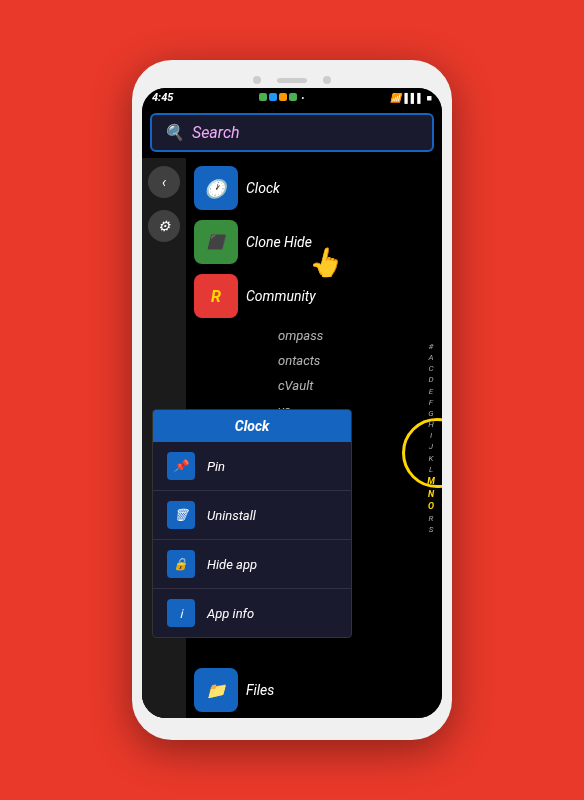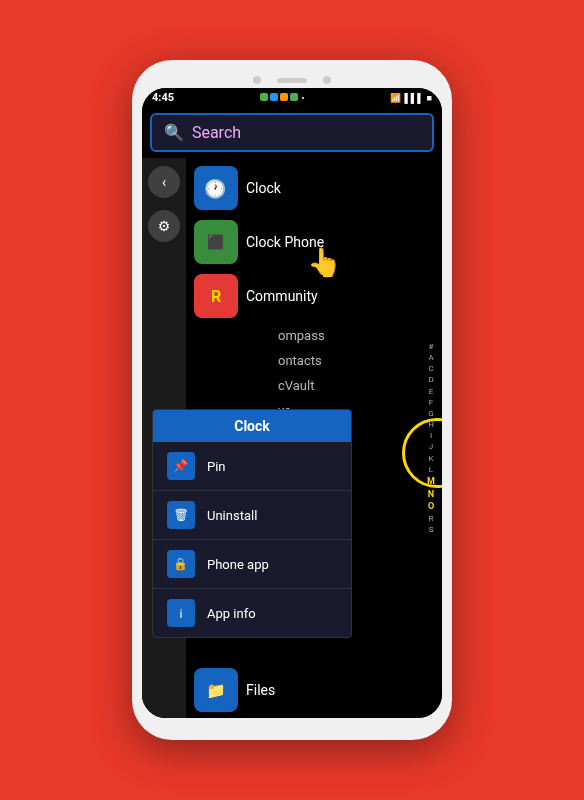--- a/index.html
+++ b/index.html
@@ -15,20 +15,21 @@
     }
 
     .phone-outer {
       width: 320px;
       height: 680px;
       background: #f0f0f0;
       border-radius: 40px;
       padding: 10px;
       box-shadow: 0 10px 40px rgba(0,0,0,0.4);
       position: relative;
+      font-style: italic;
     }
 
     .phone-top-bar {
       display: flex;
       justify-content: center;
       align-items: center;
       padding: 6px 0 4px;
       gap: 16px;
     }
 
@@ -345,21 +346,21 @@
           <div class="app-icon icon-clock">
             <span style="color:#fff;font-size:18px;">🕐</span>
           </div>
           <span class="app-name">Clock</span>
         </div>
 
         <div class="app-row">
           <div class="app-icon icon-clone">
             <span style="color:#fff;font-size:14px;">⬛</span>
           </div>
-          <span class="app-name">Clock Phone</span>
+          <span class="app-name">Clone Hide</span>
         </div>
 
         <div class="app-row">
           <div class="app-icon icon-community">
             <span style="color:#FFD700;font-size:16px;font-weight:bold;">R</span>
           </div>
           <span class="app-name">Community</span>
         </div>
 
         <div class="partial-row" style="padding-left:52px;">
@@ -422,21 +423,21 @@
           <div class="menu-icon" style="background:#1565C0;">
             <span style="font-size:12px;">🗑</span>
           </div>
           <span>Uninstall</span>
         </div>
 
         <div class="context-menu-item">
           <div class="menu-icon" style="background:#1565C0;">
             <span style="font-size:12px;">🔒</span>
           </div>
-          <span>Phone app</span>
+          <span>Hide app</span>
         </div>
 
         <div class="context-menu-item">
           <div class="menu-icon" style="background:#1565C0;">
             <span style="font-size:12px;">ℹ</span>
           </div>
           <span>App info</span>
         </div>
       </div>
 

